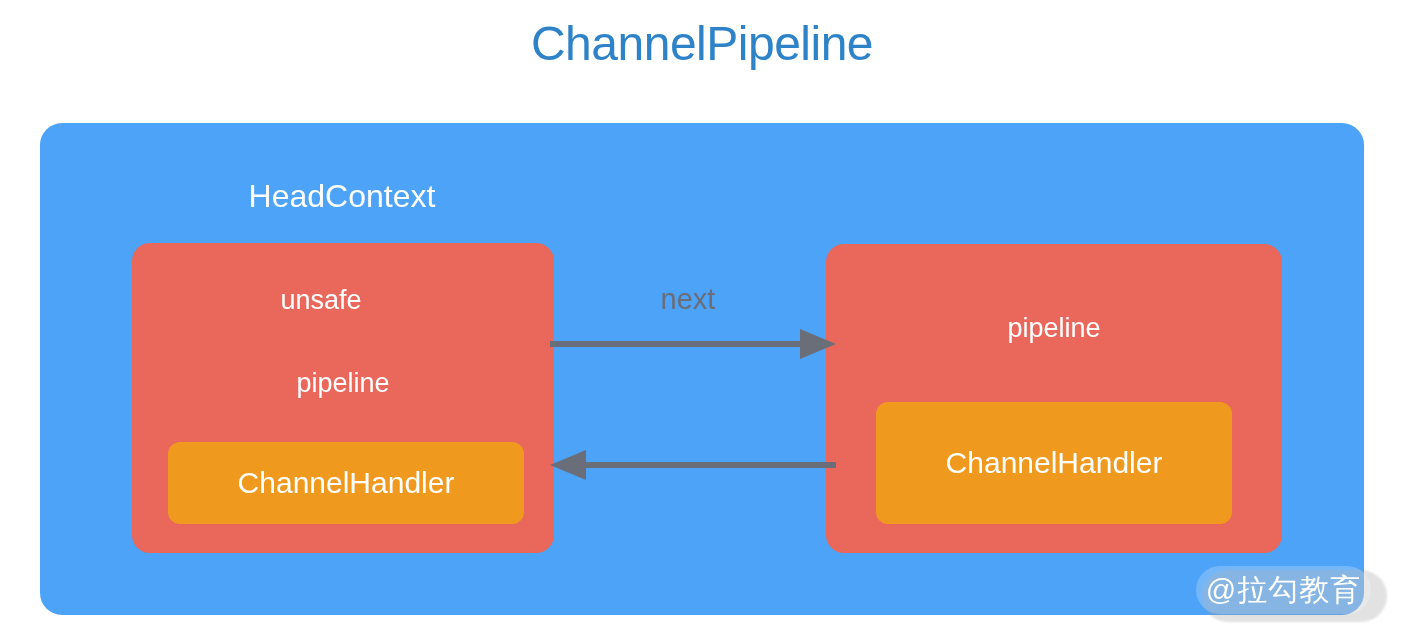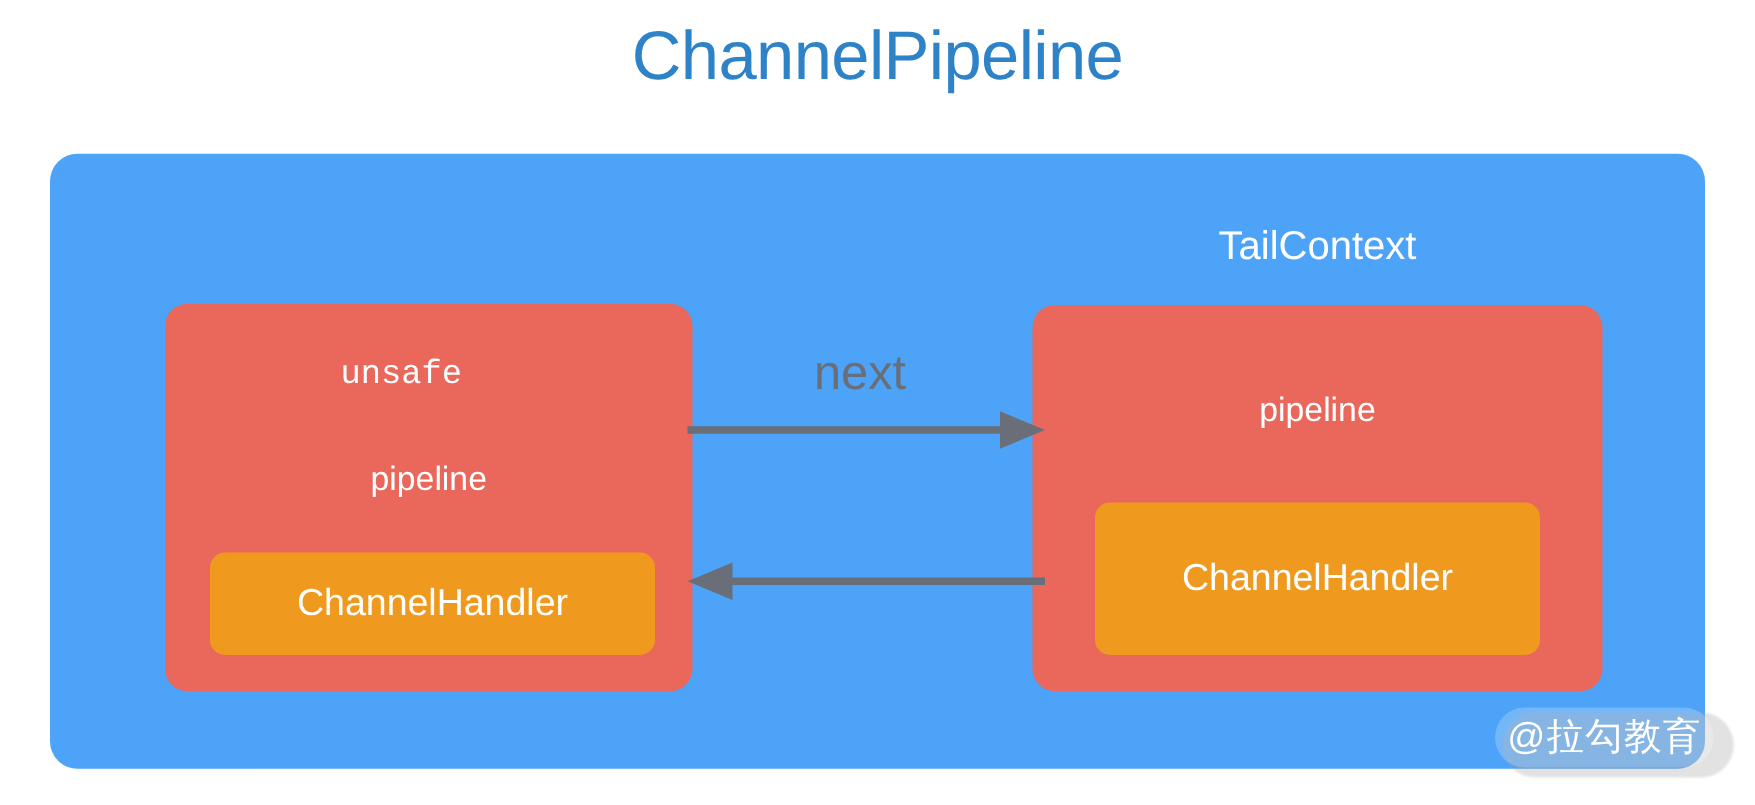--- a/index.html
+++ b/index.html
@@ -19,21 +19,21 @@
     overflow: hidden;
   }
 
   
   .title {
     position: absolute;
     left: 0;
     top: 14px;
     width: 1404px;
     text-align: center;
-    font-size: 55px;
+    font-size: 48px;
     font-weight: 400;
     color: #2e83c8;
     letter-spacing: -0.5px;
     line-height: 60px;
   }
 
   
   .panel {
     position: absolute;
     left: 40px;
@@ -69,21 +69,21 @@
   
   .field {
     position: absolute;
     color: #ffffff;
     font-size: 27px;
     font-weight: 400;
     line-height: 34px;
     text-align: center;
     white-space: nowrap;
   }
-  .field-unsafe      { left: 132px; top: 283px; width: 378px; font-family: Liberation Mono, monospace; }
+  .field-unsafe      { left: 132px; top: 283px; width: 378px; }
   .field-pipeline-l  { left: 132px; top: 366px; width: 422px; }
   .field-pipeline-r  { left: 826px; top: 311px; width: 456px; }
 
   
   .orangebox {
     position: absolute;
     background: #ef9a1f;
     border-radius: 12px;
     display: flex;
     align-items: center;
@@ -104,21 +104,21 @@
     position: absolute;
     overflow: visible;
   }
   .arrow-next { left: 548px; top: 326px; }
   .arrow-prev { left: 548px; top: 447px; }
 
   
   .arrow-caption {
     position: absolute;
     color: #6a6e78;
-    font-size: 39px;
+    font-size: 29px;
     font-weight: 400;
     line-height: 36px;
     text-align: center;
     white-space: nowrap;
   }
   .caption-next { left: 558px; top: 281px; width: 260px; }
   .caption-prev { left: 558px; top: 492px; width: 260px; }
 
   
   .watermark-shadow {
@@ -154,32 +154,32 @@
 </style>
 </head>
 <body>
 
 <div id="stage">
 
   <div class="title">ChannelPipeline</div>
 
   <div class="panel"></div>
 
+  <div class="ctx-label ctx-head">HeadContext</div>
 
   <div class="redbox redbox-left"></div>
 
   <div class="field field-unsafe">unsafe</div>
 
   <div class="field field-pipeline-l">pipeline</div>
 
   <div class="orangebox orangebox-left">
     <span class="orange-label">ChannelHandler</span>
   </div>
 
-  <div class="ctx-label ctx-tail">TailContext</div>
 
   <div class="redbox redbox-right"></div>
 
   <div class="field field-pipeline-r">pipeline</div>
 
   <div class="orangebox orangebox-right">
     <span class="orange-label">ChannelHandler</span>
   </div>
 
   <svg class="arrow-svg arrow-next" width="290" height="36" viewBox="0 0 290 36">

